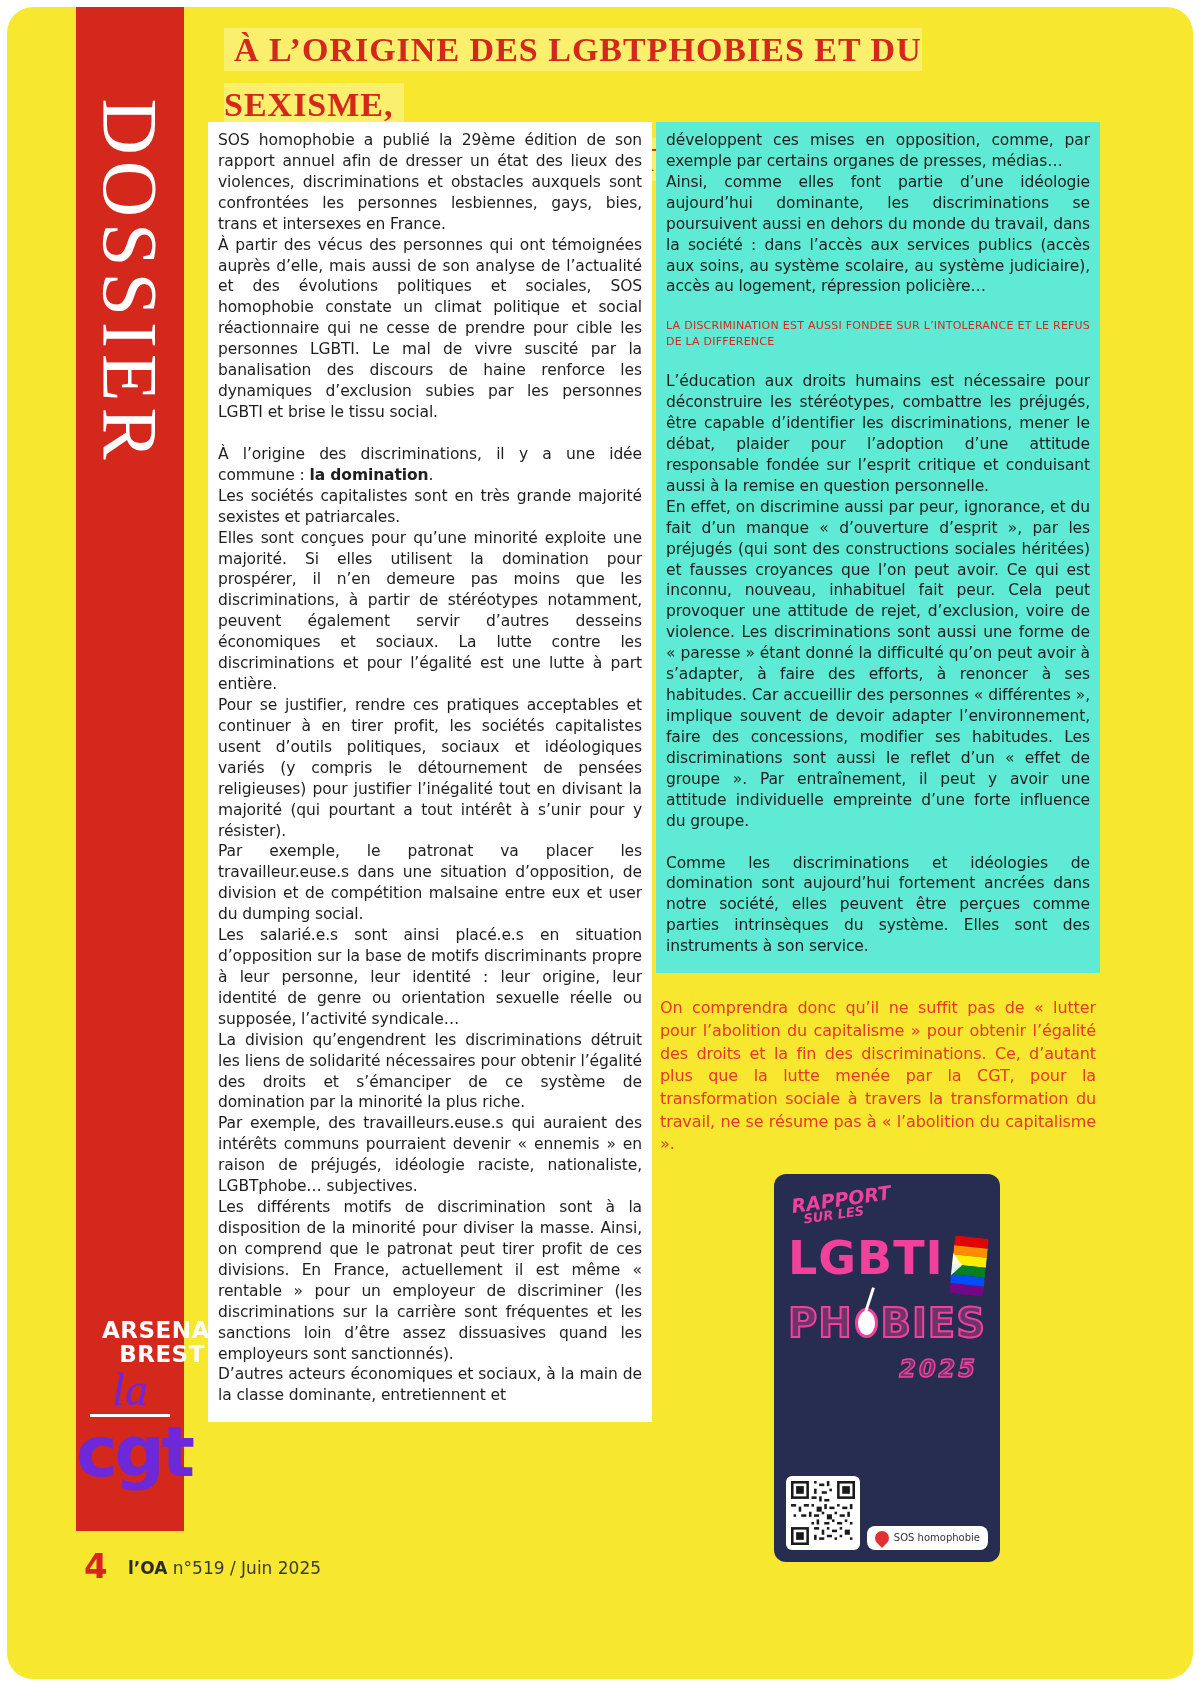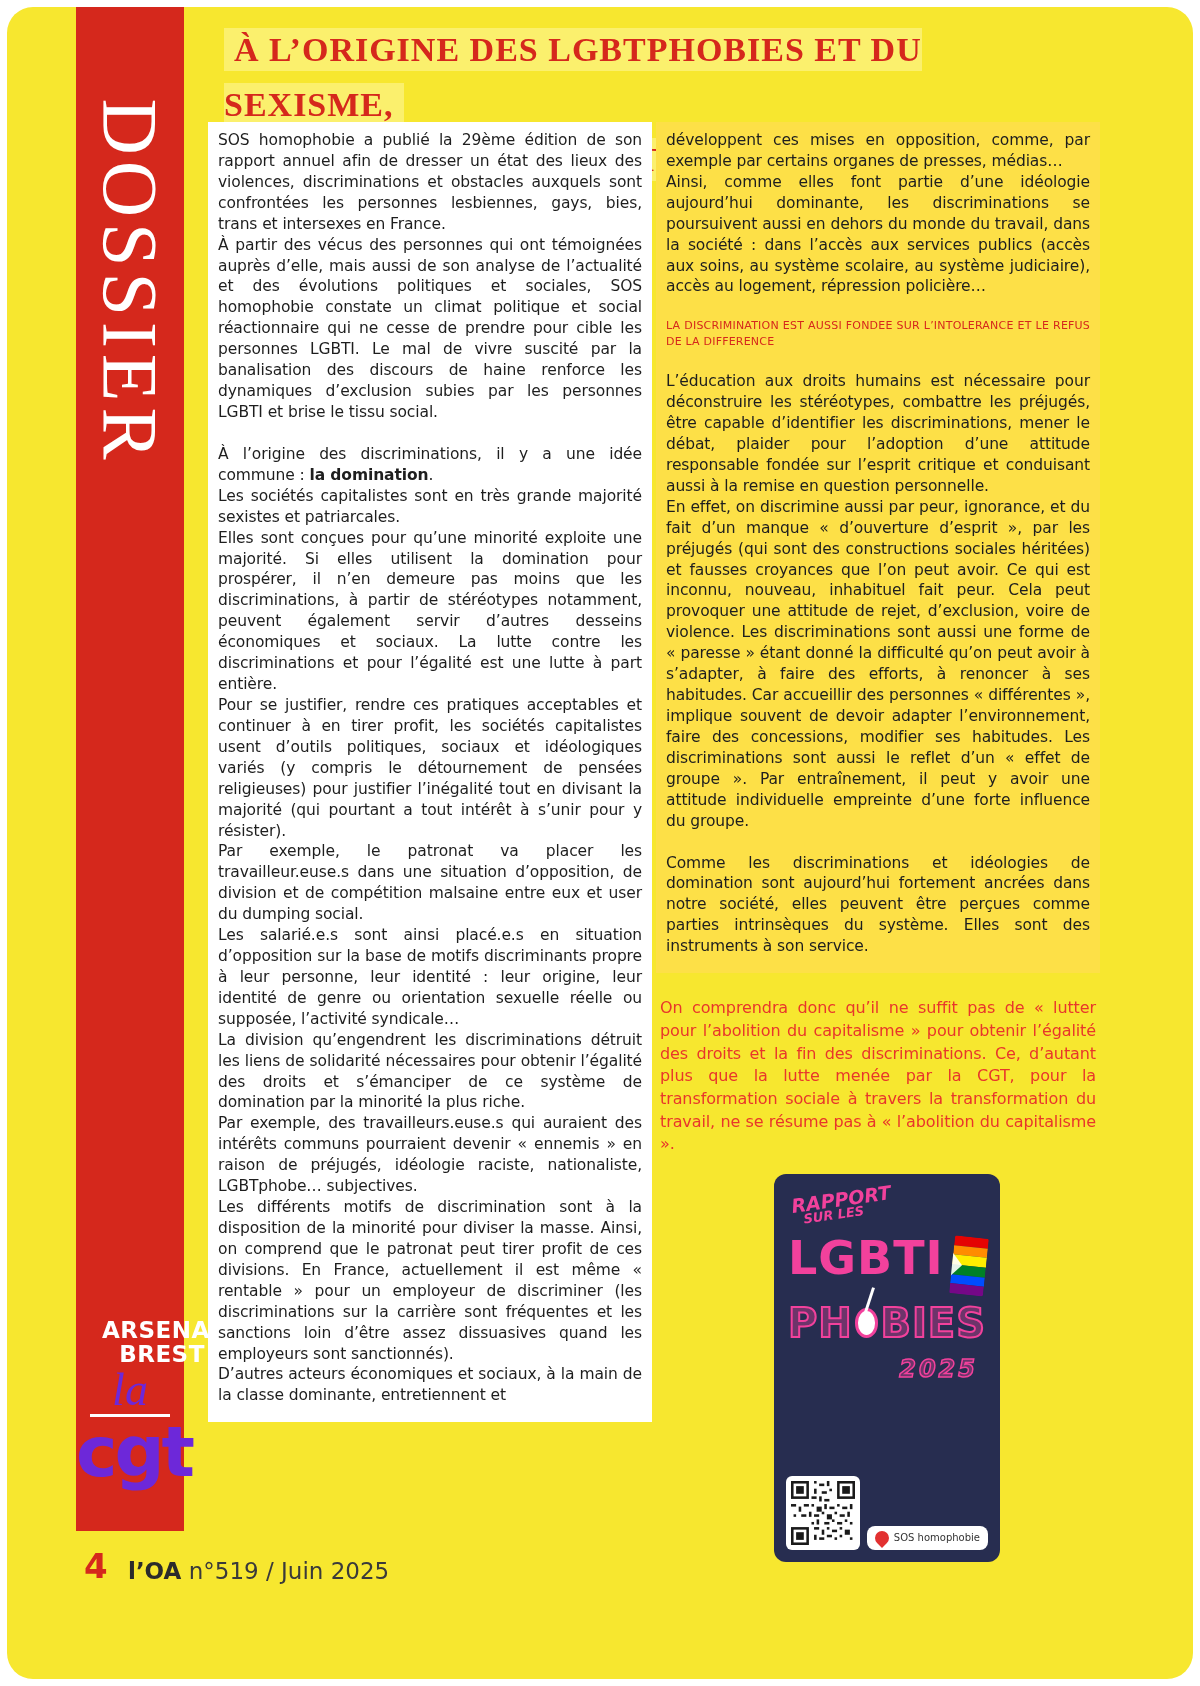--- a/index.html
+++ b/index.html
@@ -33,21 +33,21 @@
     font-family:"Liberation Serif", serif; color:#d5281c;
     font-size:34px; line-height:1.62; letter-spacing:1px; }
   .title .hl { background:rgba(255,248,160,0.55); padding:3px 10px; }
 
   
   .col { font-size:15.5px; line-height:1.35; color:#1e1e1e; }
   .col p { text-align:justify; letter-spacing:-0.1px; }
   .col-left { position:absolute; left:208px; top:122px; width:444px;
     background:#ffffff; padding:8px 10px 16px; }
   .col-right { position:absolute; left:656px; top:122px; width:444px; }
-  .white-block { background:#fde047; padding:8px 10px 16px; }
+  .white-block { background:#5eead4; padding:8px 10px 16px; }
   .para-gap { height:21px; }
   .subhead { font-size:11px; line-height:1.45; font-weight:400; color:#d5281c;
     text-align:justify; letter-spacing:.2px; }
   .red-callout { margin:24px 0 0; padding:0 4px; color:#e8362b;
     font-size:16px; line-height:1.42; text-align:justify; }
 
   
   .poster { position:relative; margin:18px 0 0 118px; width:226px; height:388px;
     background:#272d50; border-radius:12px; padding:16px 14px; overflow:hidden; }
   .poster-tag { width:fit-content; transform:rotate(-8deg); margin-left:4px;
@@ -78,21 +78,21 @@
   .qr svg { width:100%; height:100%; display:block; }
   .sos-logo { background:#fff; border-radius:8px; padding:5px 8px;
     display:flex; align-items:center; gap:5px; }
   .sos-dot { width:14px; height:14px; background:#e23131; border-radius:50% 50% 50% 0;
     transform:rotate(-45deg); }
   .sos-text { font-size:10px; font-weight:normal; color:#333; white-space:nowrap; }
 
   
   .page-num { position:absolute; left:84px; top:1546px; color:#d5281c;
     font-size:34px; font-weight:800; }
-  .issue { position:absolute; left:128px; top:1558px; font-size:23px; color:#3a3a3a; }
+  .issue { position:absolute; left:128px; top:1558px; font-size:17px; color:#3a3a3a; }
   .issue .j { font-weight:bold; color:#2b2b2b; }
 </style>
 </head>
 <body>
 
 <div class="page">
   <div class="paper"></div>
 
   <div class="stripe"></div>
   <div class="dossier-box">

